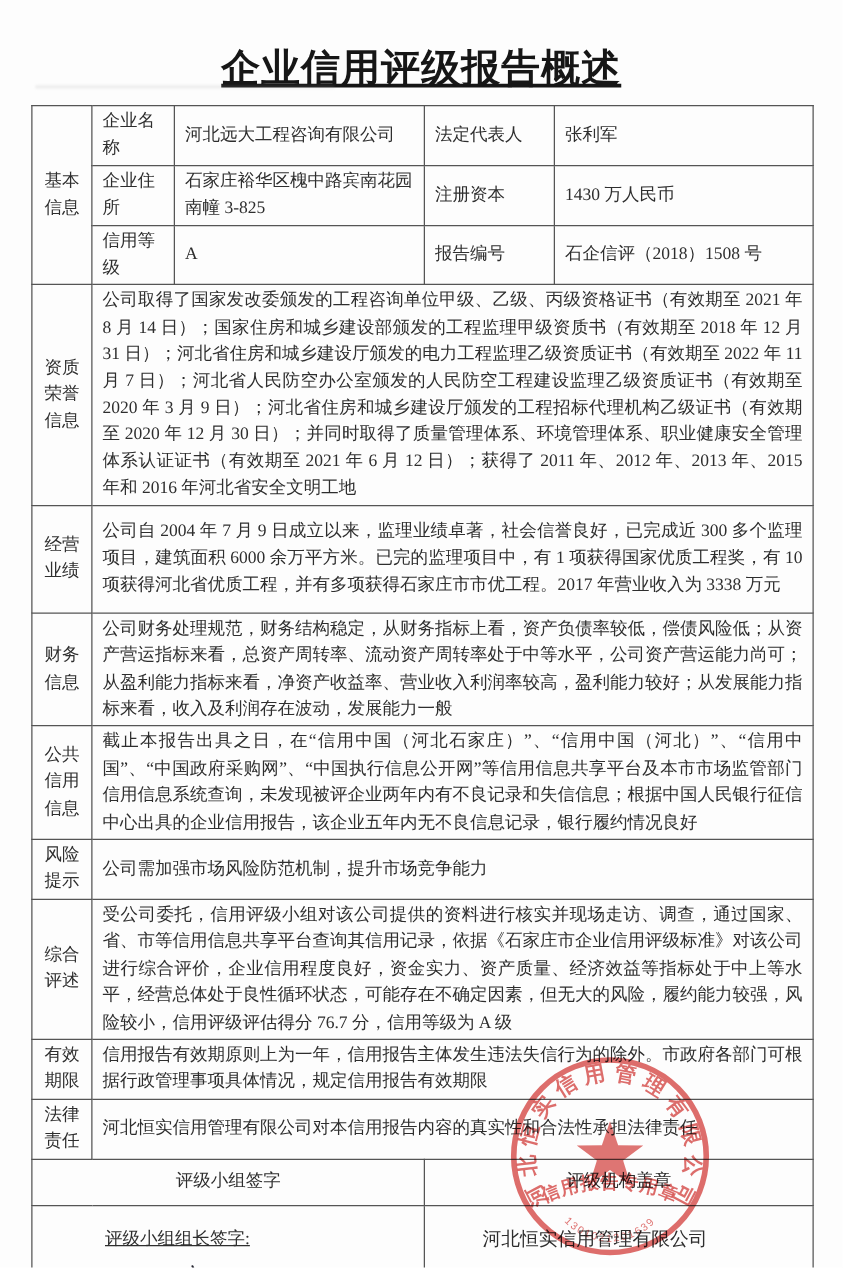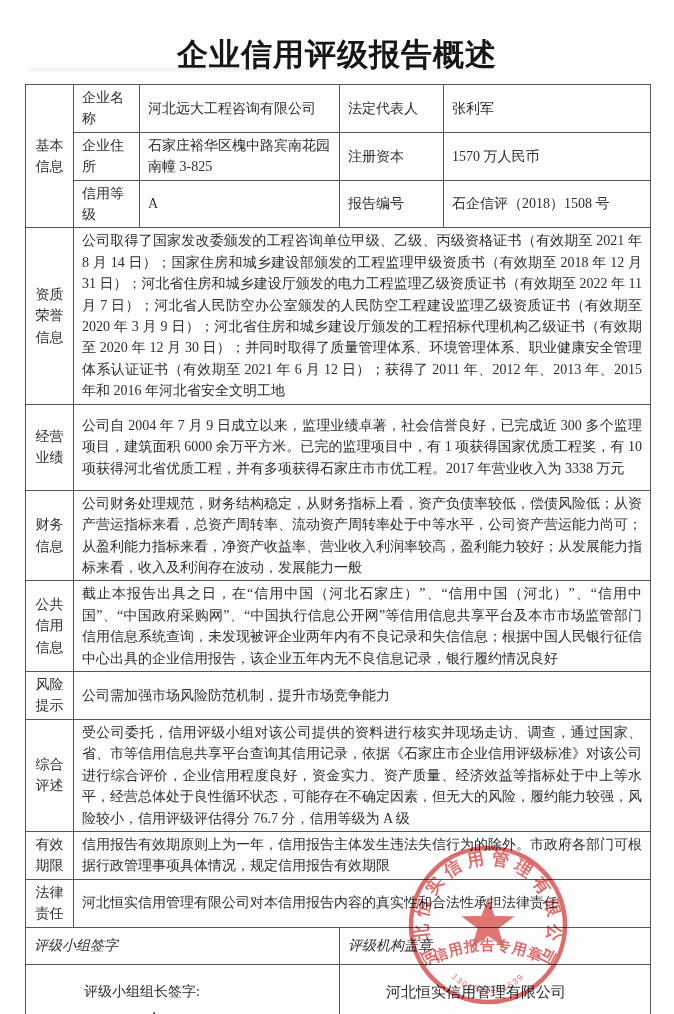--- a/index.html
+++ b/index.html
@@ -3,44 +3,44 @@
 <meta charset="utf-8">
 <style>
   html,body{margin:0;padding:0;}
   body{
     width:674px;height:1014px;position:relative;background:#fdfdfd;
     font-family:"Liberation Serif",serif;color:#2d2d2d;overflow:hidden;
   }
   .page-title{
     position:absolute;top:34px;left:0;width:674px;text-align:center;
     font-family:"Liberation Sans",sans-serif;font-weight:bold;
-    font-size:31px;letter-spacing:1px;color:#161616;
+    font-size:31px;letter-spacing:1px;color:#161616;text-decoration:underline;
   }
   .smudge{
     position:absolute;left:28px;top:68px;width:240px;height:3px;
     background:#9a9a9a;opacity:.14;border-radius:2px;filter:blur(1px);
   }
   table.report{
     position:absolute;left:25px;top:84px;width:625px;
     border-collapse:collapse;table-layout:fixed;
   }
   table.report td{
     border:1px solid #555;vertical-align:middle;
     font-size:14px;line-height:21.4px;color:#2e2e2e;
     padding:2px 8px;overflow:hidden;
   }
   td.seclbl{
     text-align:center;white-space:pre-line;padding:2px 3px;line-height:22px;margin-top:32px;
   }
   td.fld{text-align:left;padding-left:9px;white-space:pre-line;}
   td.val{padding-left:10px;white-space:pre-line;margin-top:36px;}
   td.content{text-align:justify;padding:3px 10px;vertical-align:middle;margin-top:16px;}
-  td.sigheader{font-style:italic;}
+  td.sigheader{text-align:center;}
   td.sigcell{position:relative;padding:0;vertical-align:top;}
-  .leader-label{position:absolute;left:58px;top:16px;font-size:14px;}
+  .leader-label{position:absolute;left:58px;top:16px;font-size:14px;text-decoration:underline;}
   .sig-svg{position:absolute;left:62px;top:40px;}
   .company-line{position:absolute;left:46px;top:17px;font-size:15px;}
   .stamp{
     position:absolute;left:404px;top:841px;width:168px;height:168px;
     mix-blend-mode:multiply;opacity:.92;pointer-events:none;
   }
   .stamp text{font-family:"Liberation Sans",sans-serif;fill:#d8504e;}
   .ring-ch{font-size:17px;font-weight:bold;text-anchor:middle;}
   .banner-text{font-size:14.5px;font-weight:bold;letter-spacing:1px;}
   .serial-text{font-size:8.5px;letter-spacing:1.6px;}
@@ -66,21 +66,21 @@
       <td class="fld">企业名称</td>
       <td class="val">河北远大工程咨询有限公司</td>
       <td class="fld">法定代表人</td>
       <td class="val">张利军</td>
     </tr>
     <tr style="height:42px">
       <td class="fld">企业住所</td>
       <td class="val">石家庄裕华区槐中路宾南花园
 南幢 3-825</td>
       <td class="fld">注册资本</td>
-      <td class="val">1570 万人民币</td>
+      <td class="val">1430 万人民币</td>
     </tr>
     <tr style="height:28px">
       <td class="fld">信用等级</td>
       <td class="val">A</td>
       <td class="fld">报告编号</td>
       <td class="val">石企信评（2018）1508 号</td>
     </tr>
     <tr style="height:171px">
       <td class="seclbl">资质
 荣誉

